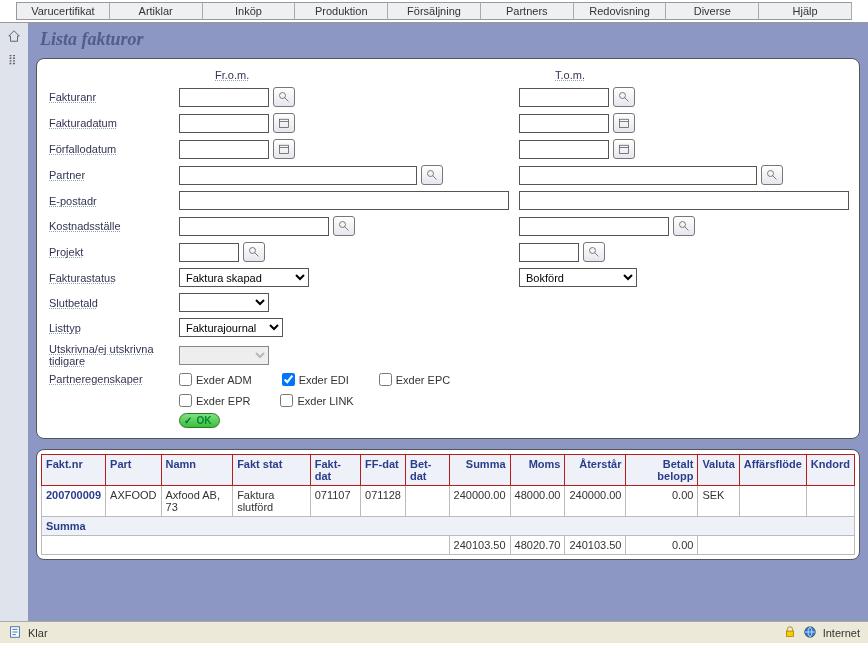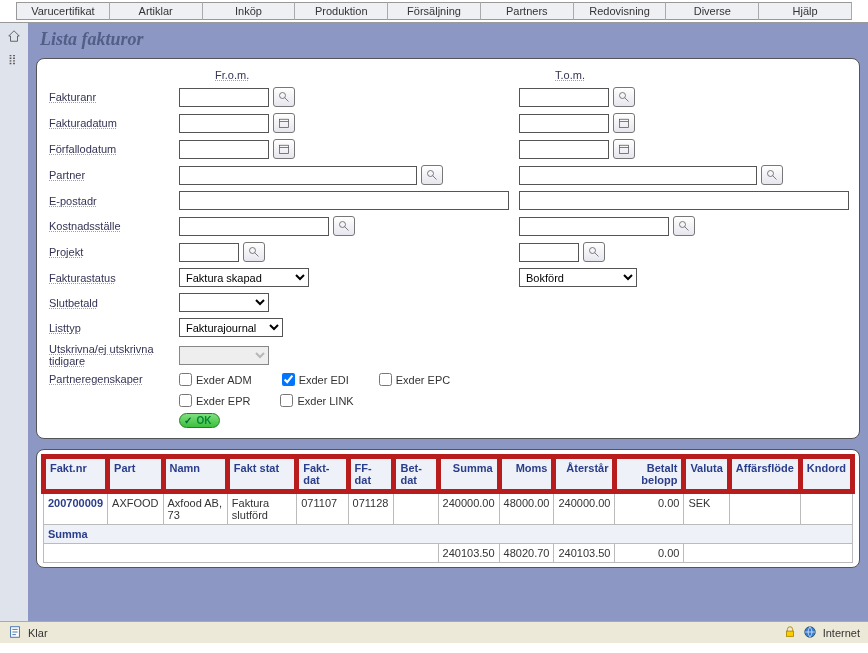--- a/index.html
+++ b/index.html
@@ -42,21 +42,21 @@
 .checkbox-row { grid-column: 1 / span 3; display: grid; grid-template-columns: 130px 1fr; row-gap: 8px; }
 .check-opts { display: flex; gap: 30px; flex-wrap: wrap; }
 .chk { display: flex; align-items: center; gap: 4px; font-size: 11px; color: #333; }
 .chk input { width: 13px; height: 13px; }
 
 .ok-btn { display: inline-flex; align-items: center; gap: 4px; background: linear-gradient(#7fe07f,#3cbf3c); border: 1px solid #2a7a2a; border-radius: 9px; padding: 1px 8px 1px 4px; font-size: 10px; font-weight: bold; color: #083; cursor: pointer; }
 .ok-btn::before { content: "✓"; color: #063; font-weight: bold; }
 
 
 .tbl { width: 100%; border-collapse: collapse; font-size: 11px; }
-.tbl th { background: #eef2f8; color: #2a3d8a; font-weight: bold; padding: 3px 4px; border: 5px solid #b91c1c; text-align: left; vertical-align: top; cursor: pointer; }
+.tbl th { background: #eef2f8; color: #2a3d8a; font-weight: bold; padding: 3px 4px; border: 1px solid #b91c1c; text-align: left; vertical-align: top; cursor: pointer; }
 .tbl th.nr { text-align: right; }
 .tbl td { padding: 3px 4px; border: 1px solid #bbb; vertical-align: top; }
 .tbl td.num { text-align: right; }
 .tbl td.link { color: #2a3d8a; font-weight: bold; cursor: pointer; }
 .sum-row td { background: #eef2f8; font-weight: bold; color: #2a3d8a; }
 .tot-row td { background: #fff; }
 
 
 .statusbar { display: flex; align-items: center; gap: 6px; height: 22px; padding: 0 8px; border-top: 1px solid #aaa; background: #ece9d8; font-size: 11px; }
 .statusbar .spacer { flex: 1; }

